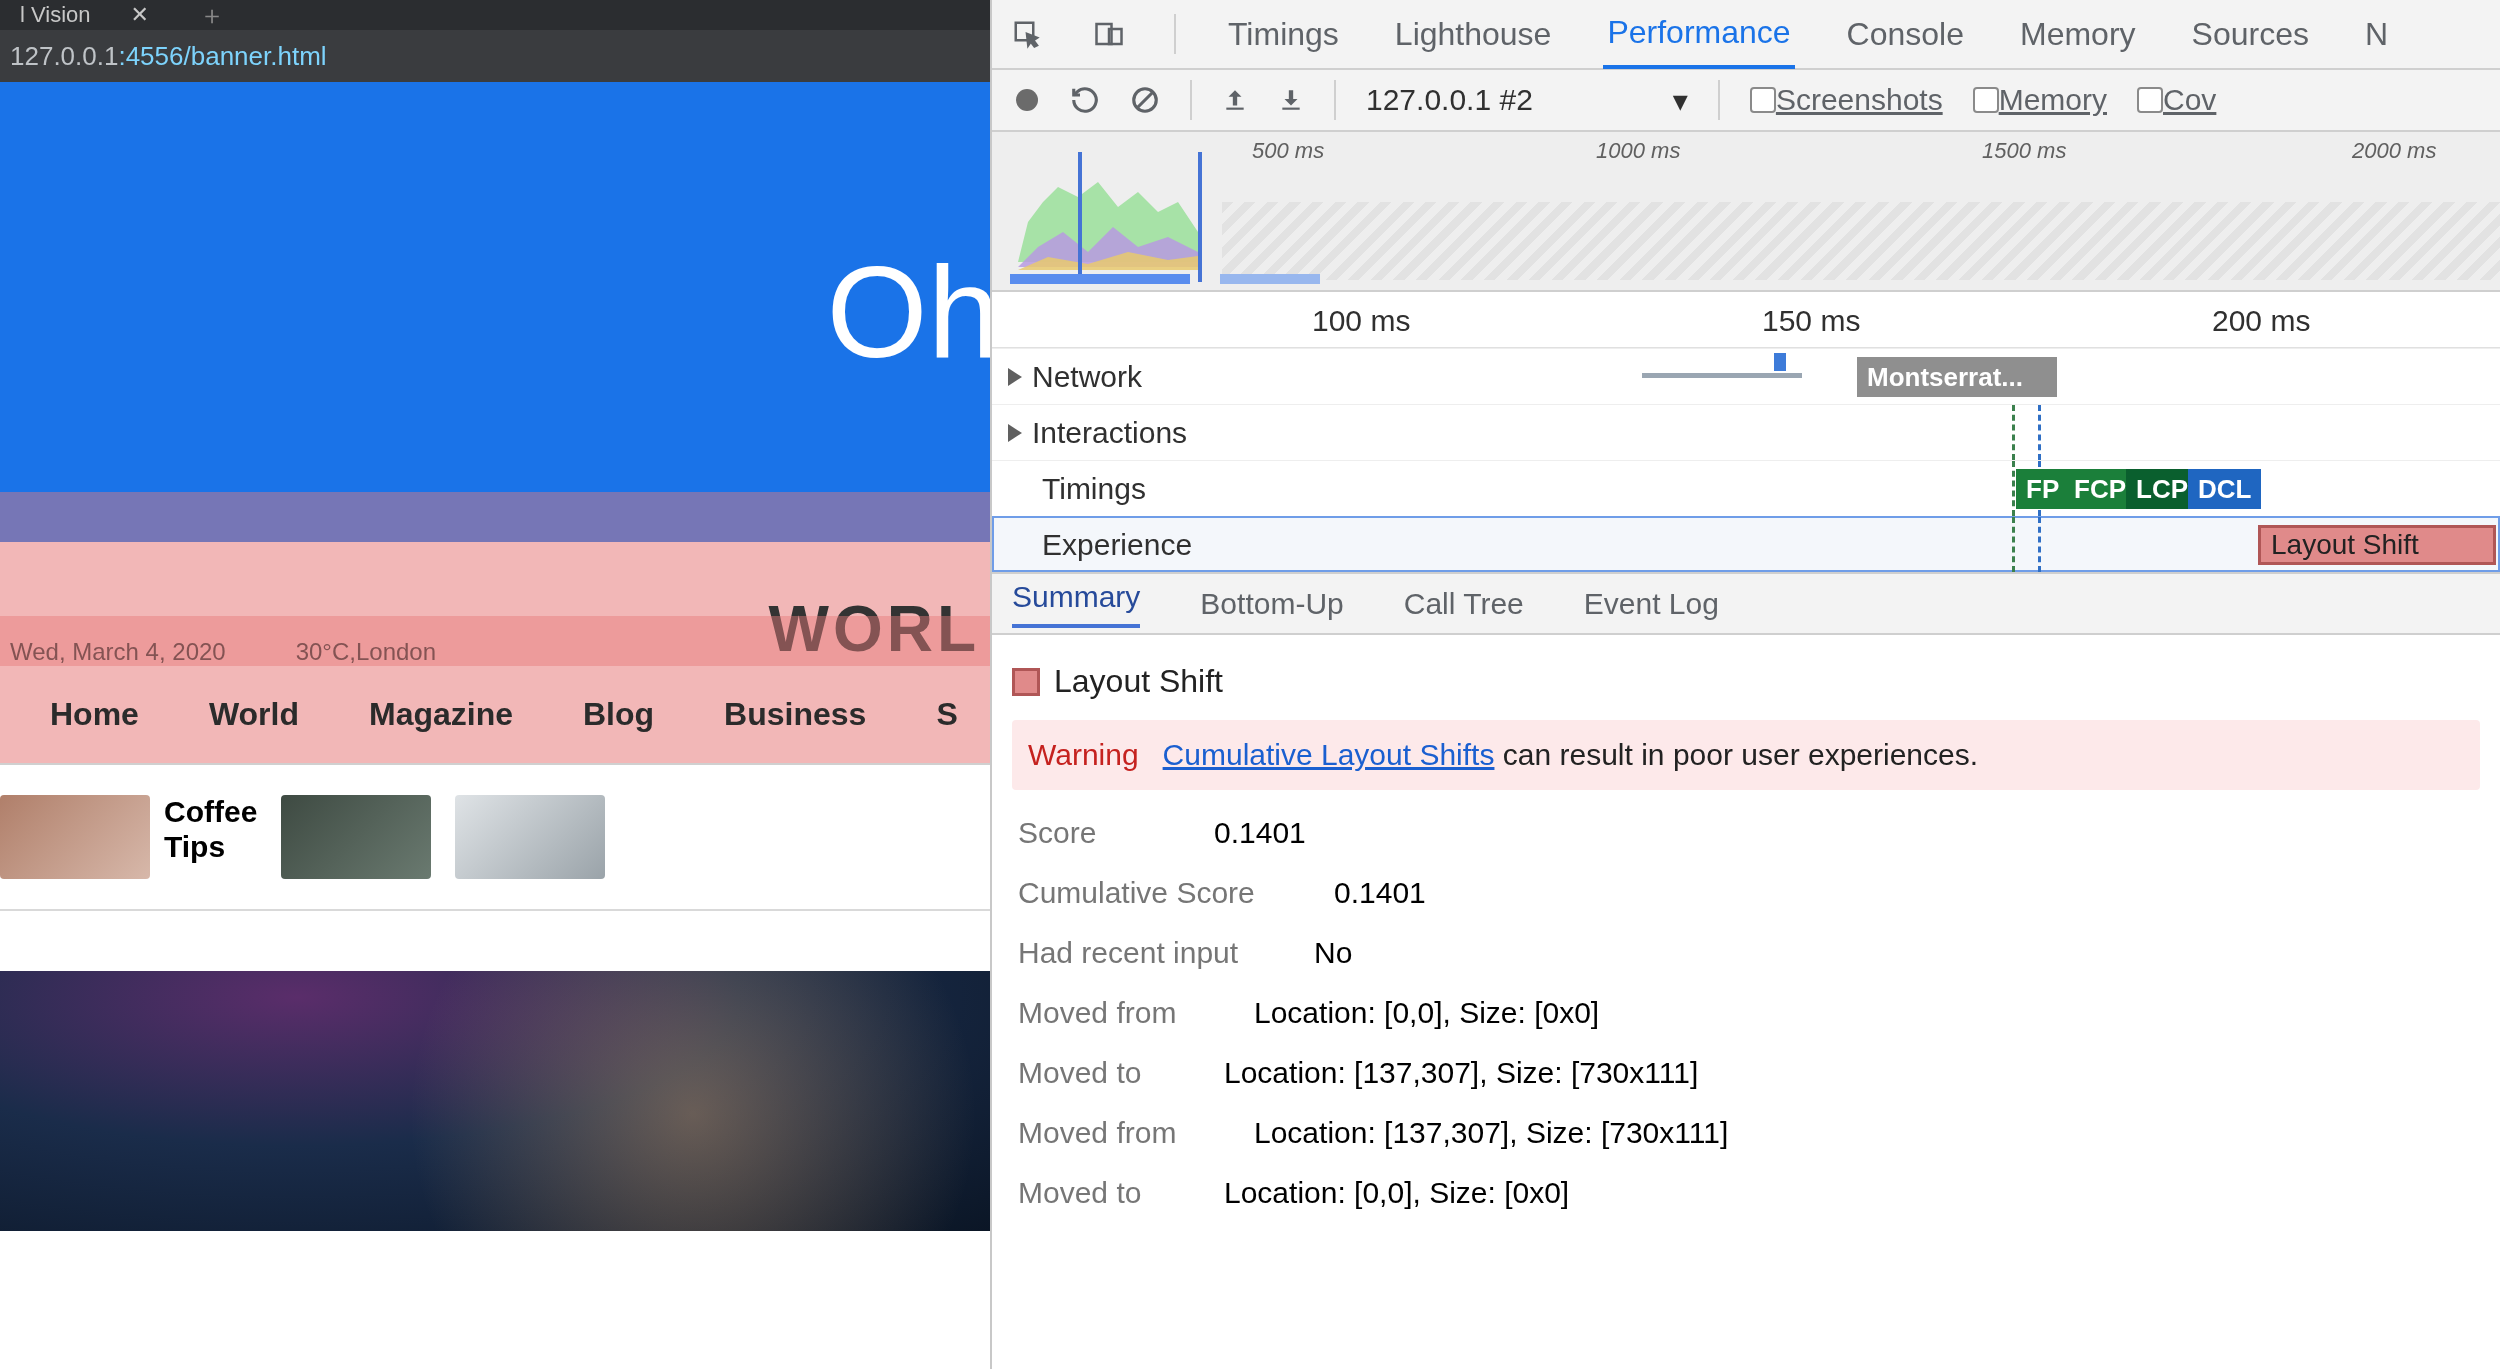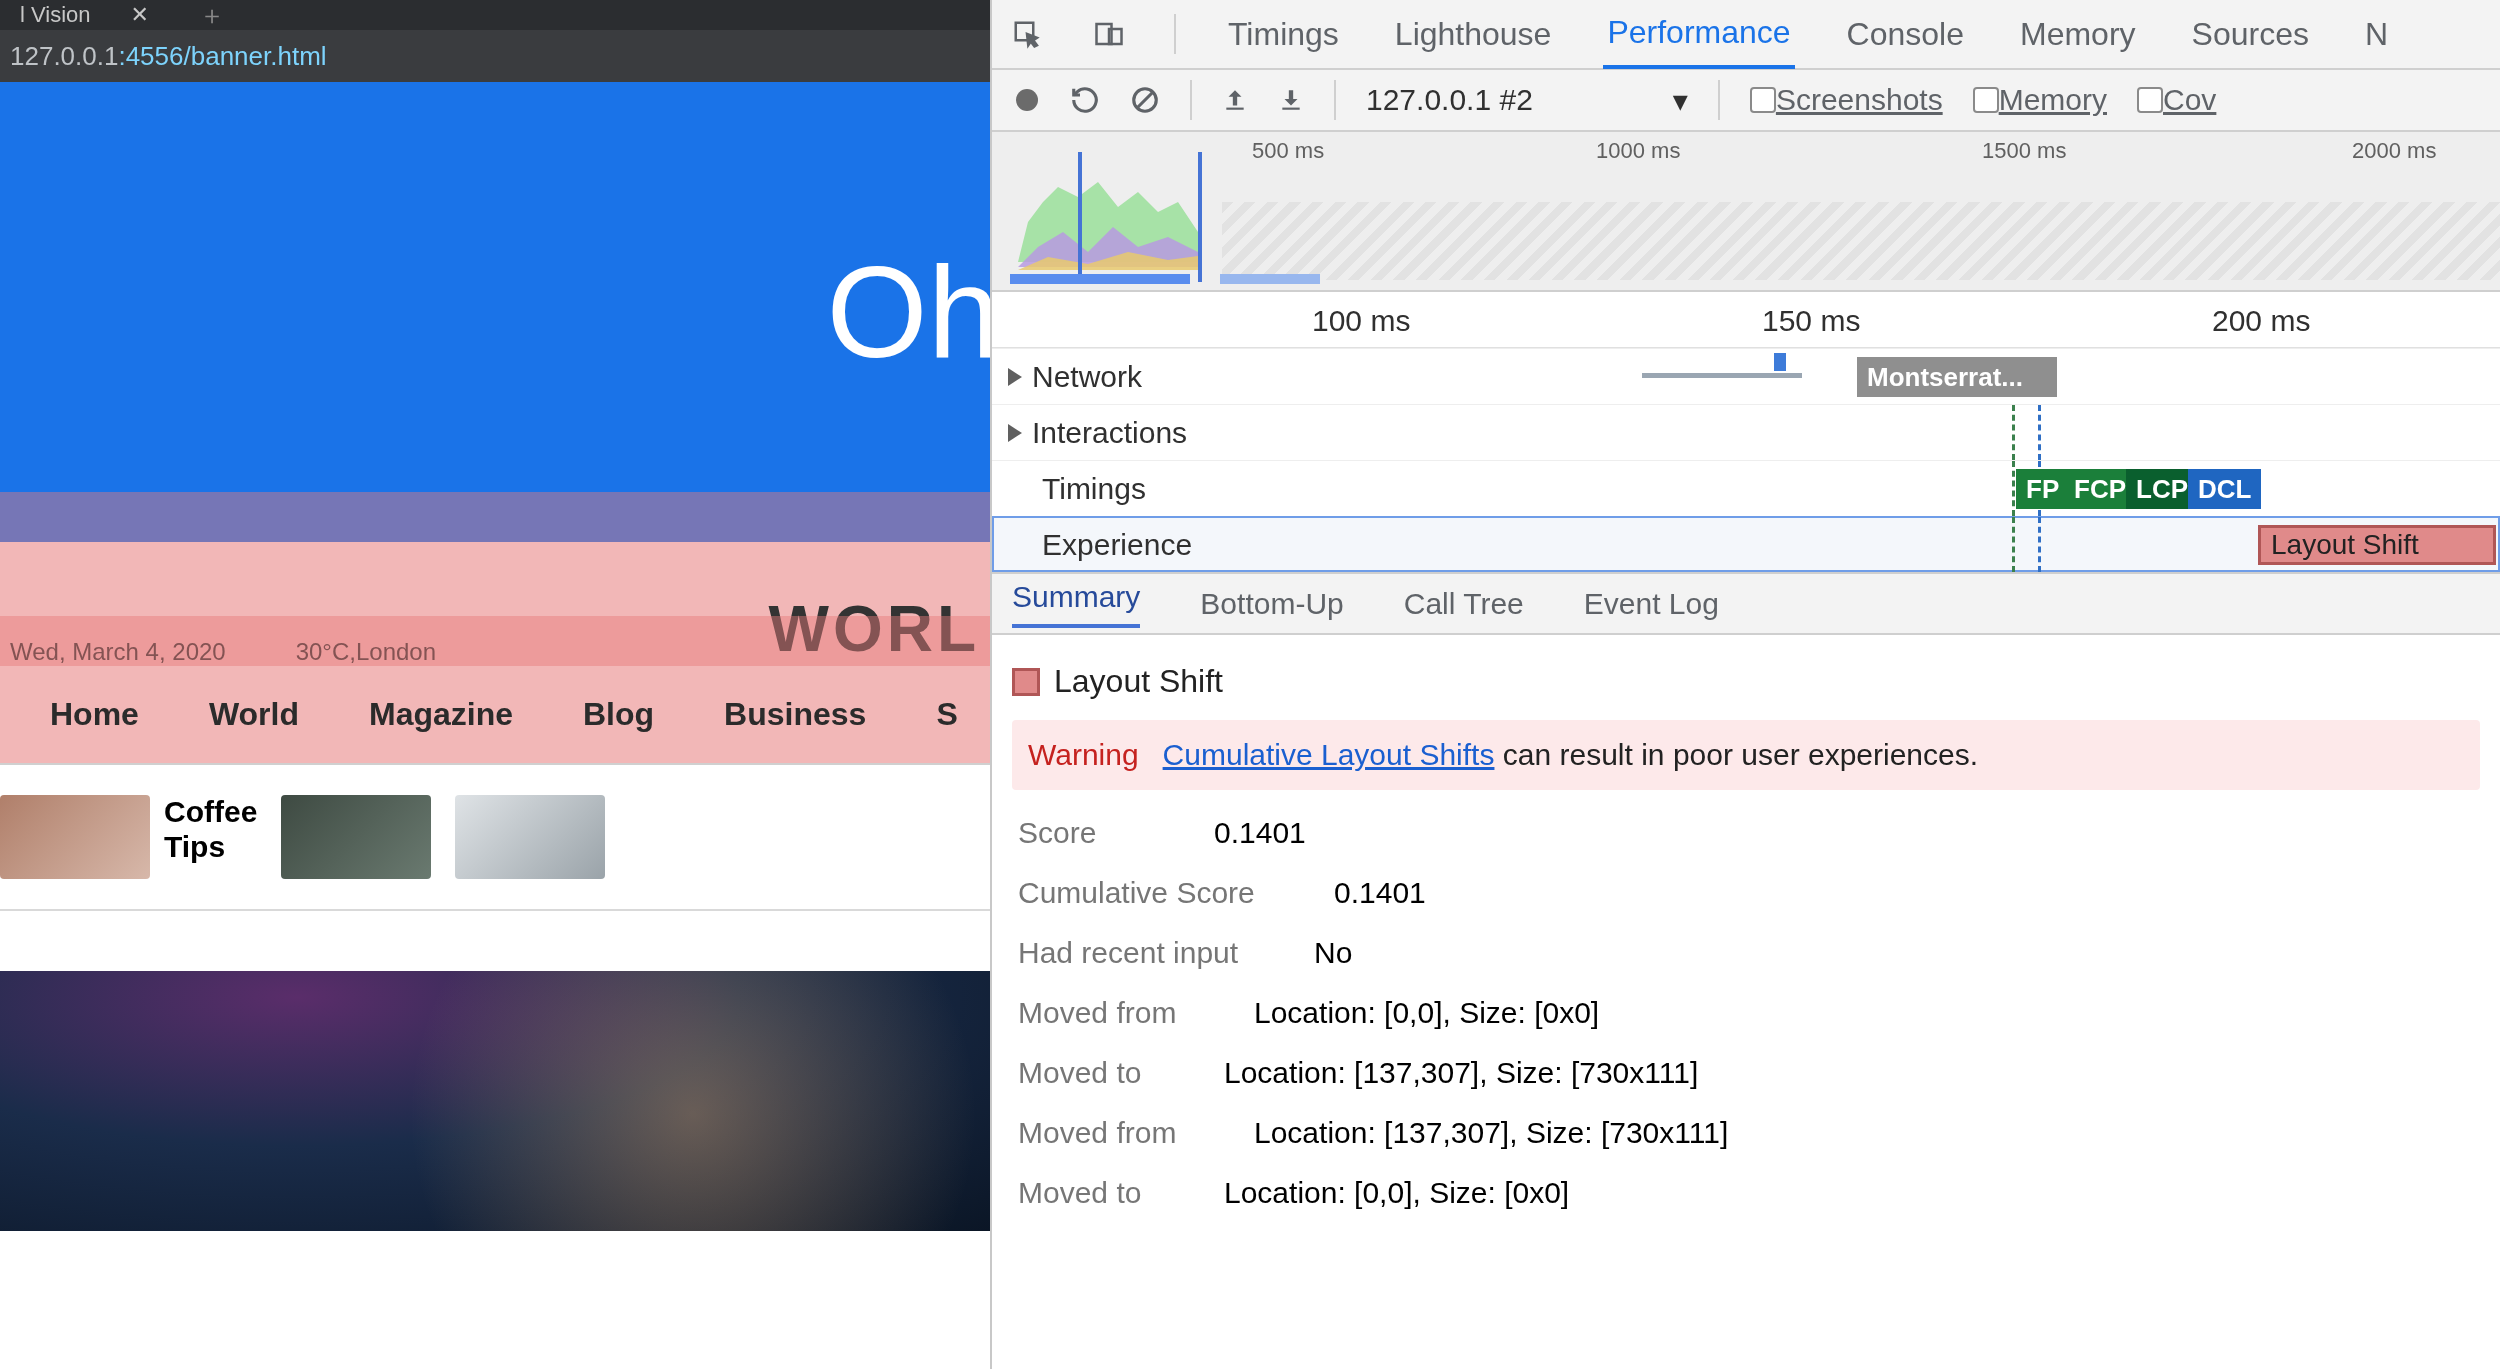--- a/index.html
+++ b/index.html
@@ -48,21 +48,21 @@
   .dt-tab.active { color: #1a73e8; border-bottom: 4px solid #1a73e8; }
 
   .dt-toolbar { height: 62px; background: #f3f3f3; border-bottom: 2px solid #cfcfcf; display: flex; align-items: center; padding: 0 22px; gap: 30px; font-size: 30px; color: #5f6368; }
   .dt-toolbar .sep { width: 2px; height: 40px; background: #cfcfcf; }
   .recording-sel { flex: 0 0 auto; display:flex; align-items:center; gap: 140px; color:#303030; }
   .checkbox { display:flex; align-items:center; gap:0;text-decoration:underline; }
   .box { width: 26px; height: 26px; border: 2px solid #8a8a8a; border-radius: 4px; background:#fff; }
 
   .overview { height: 160px; background: #eeeeee; border-bottom: 2px solid #cfcfcf; position: relative; }
   .ov-ruler { position:absolute; top:6px; left:0; right:0; display:flex; font-size: 22px; color:#606060; }
-  .ov-tick { position:absolute; top:0; }
+  .ov-tick { position:absolute; top:0;font-style:italic; }
   .ov-thumb { position:absolute; left:16px; top:20px; width:200px; height:130px; }
   .ov-thumb .mini { position:absolute; inset:0; }
   .ov-thumb .selL { position:absolute; left:70px; top:0; bottom:0; width:4px; background:#4573d5; }
   .ov-thumb .selR { position:absolute; left:190px; top:0; bottom:0; width:4px; background:#4573d5; }
   .ov-strip { position:absolute; left:18px; right:0; bottom:6px; height:10px; background:linear-gradient(to right,#5a8dee 0 180px, transparent 180px 210px, #98b7ee 210px 310px, transparent 310px); }
   .diag { position:absolute; left:230px; right:0; top:70px; bottom:10px; background: repeating-linear-gradient(135deg,#e2e2e2 0 8px,#eeeeee 8px 16px); }
 
   .ruler2 { height: 56px; border-bottom: 1px solid #e0e0e0; position:relative; font-size: 30px; color:#303030; }
   .ruler2 span { position:absolute; top:12px; }
 

